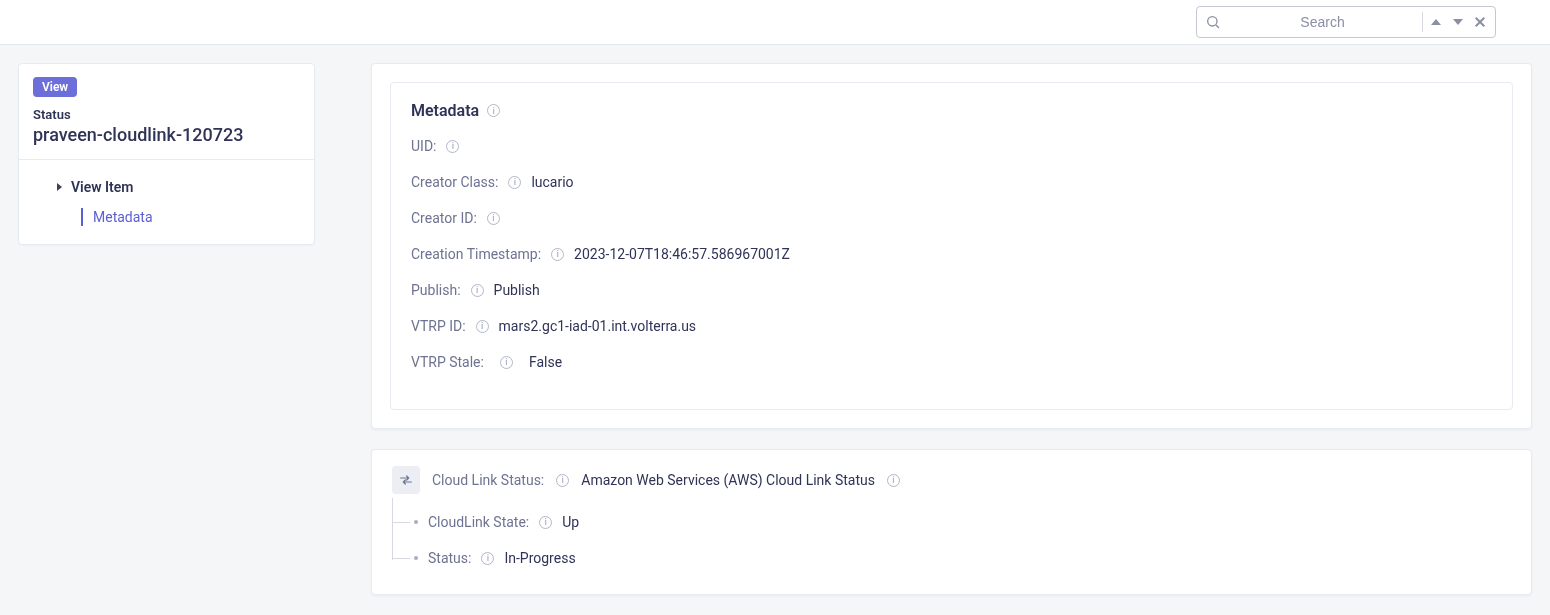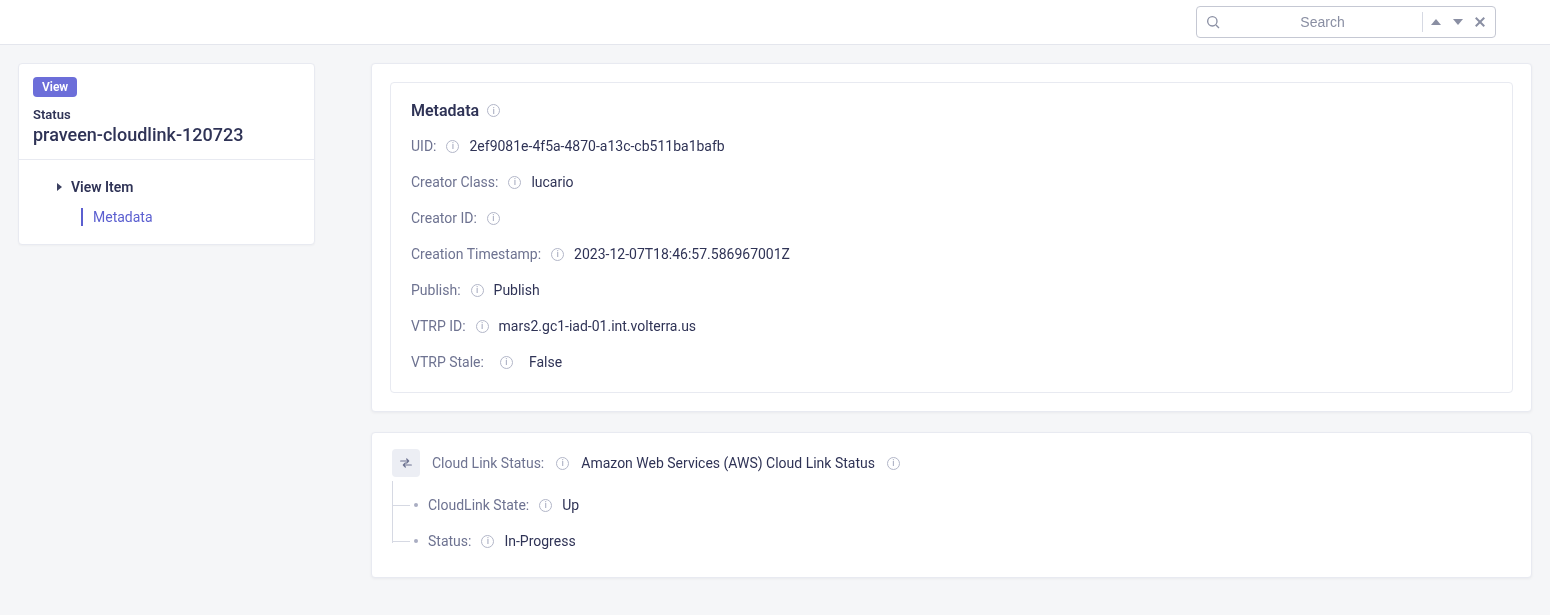--- a/index.html
+++ b/index.html
@@ -238,21 +238,21 @@
       flex-shrink: 0;
     }
     .field-row {
       display: flex;
       align-items: center;
       gap: 10px;
       margin-bottom: 20px;
       font-size: 14px;
     }
     .field-row:last-child {
-      margin-bottom: 0;
+      margin-bottom: 17px;
       gap: 16px;
     }
     .field-label {
       color: #6e7391;
     }
     .field-value {
       color: #2f3356;
     }
 
     
@@ -377,21 +377,20 @@
     <div class="card">
       <div class="card-inner">
         <div class="card-title">
           <span>Metadata</span>
           <span class="info-icon">i</span>
         </div>
 
         <div class="field-row">
           <span class="field-label">UID:</span>
           <span class="info-icon">i</span>
-          <span class="field-value">2ef9081e-4f5a-4870-a13c-cb511ba1bafb</span>
         </div>
         <div class="field-row">
           <span class="field-label">Creator Class:</span>
           <span class="info-icon">i</span>
           <span class="field-value">lucario</span>
         </div>
         <div class="field-row">
           <span class="field-label">Creator ID:</span>
           <span class="info-icon">i</span>
         </div>

